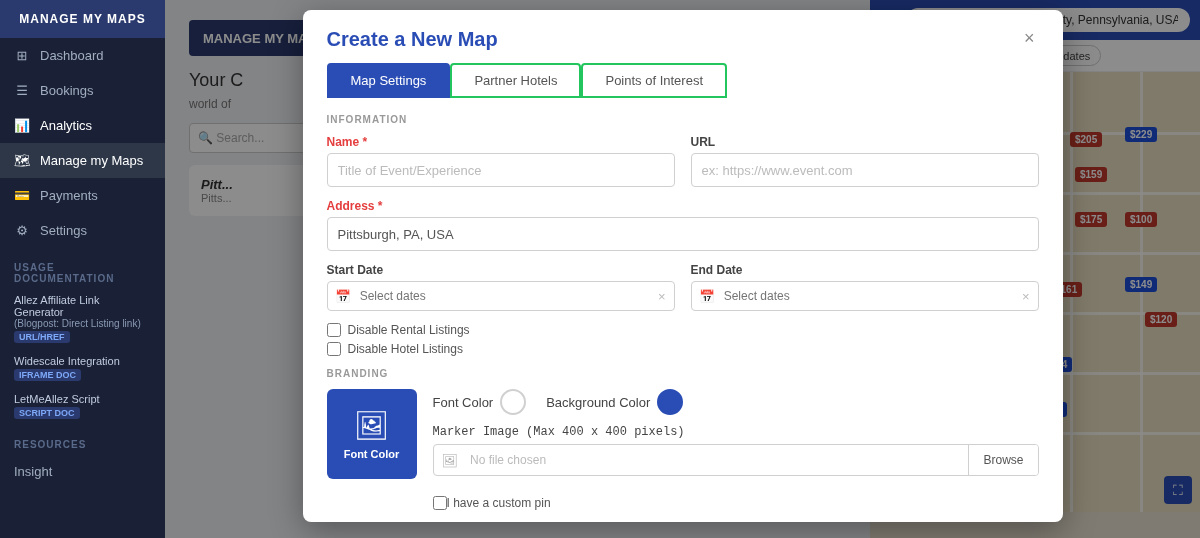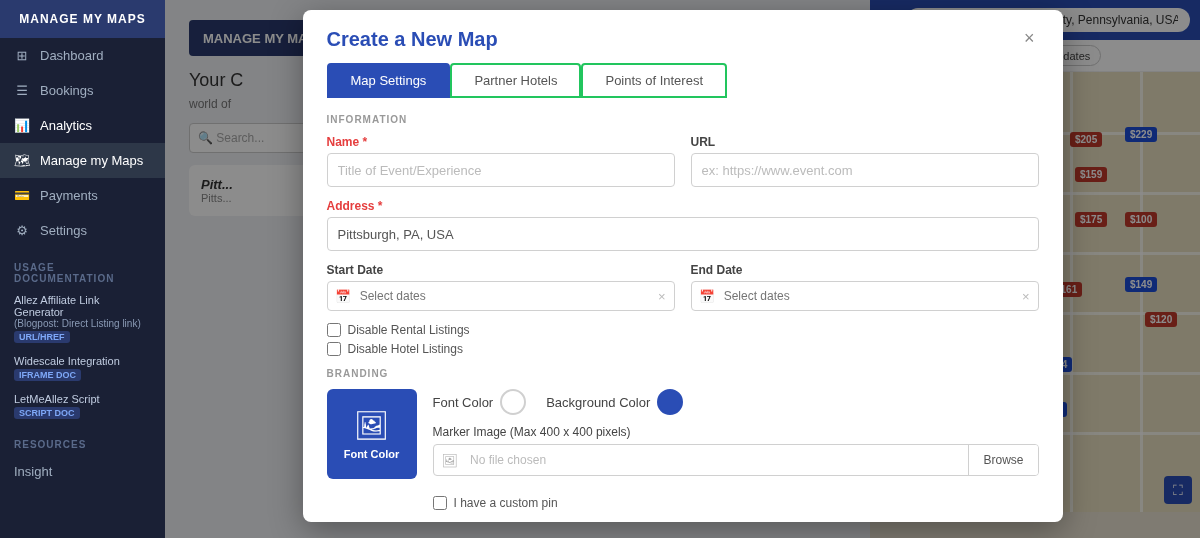--- a/index.html
+++ b/index.html
@@ -282,21 +282,21 @@
       border-radius: 50%;
       border: 2px solid #d0d0d0;
       background: #fff;
       cursor: pointer;
     }
     .color-circle.blue {
       background: #2a4db5;
       border-color: #2a4db5;
     }
     .marker-row { margin-bottom: 8px; }
-    .marker-label { font-size: 12px; color: #444; margin-bottom: 5px; }
+    .marker-label { font-size: 12px; color: #444; margin-bottom: 5px; font-family: Liberation Mono, monospace; }
     .file-input-row {
       display: flex;
       align-items: center;
       border: 1px solid #d0d0d0;
       border-radius: 4px;
       overflow: hidden;
       height: 32px;
     }
     .file-icon { padding: 0 8px; color: #aaa; font-size: 13px; }
     .file-text { flex: 1; font-size: 12px; color: #bbb; padding: 0 4px; }
@@ -306,21 +306,20 @@
       border-left: 1px solid #d0d0d0;
       padding: 0 14px;
       font-size: 12px;
       color: #555;
       cursor: pointer;
       height: 100%;
     }
     .custom-pin-row {
       display: flex;
       align-items: flex-end;
-      gap: 7px;
       font-size: 12px;
       color: #555;
       margin-top: 20px;
     }
     .custom-pin-row input[type="checkbox"] { width: 14px; height: 14px; }
 
     
     .map-bg {
       position: absolute;
       right: 0;

